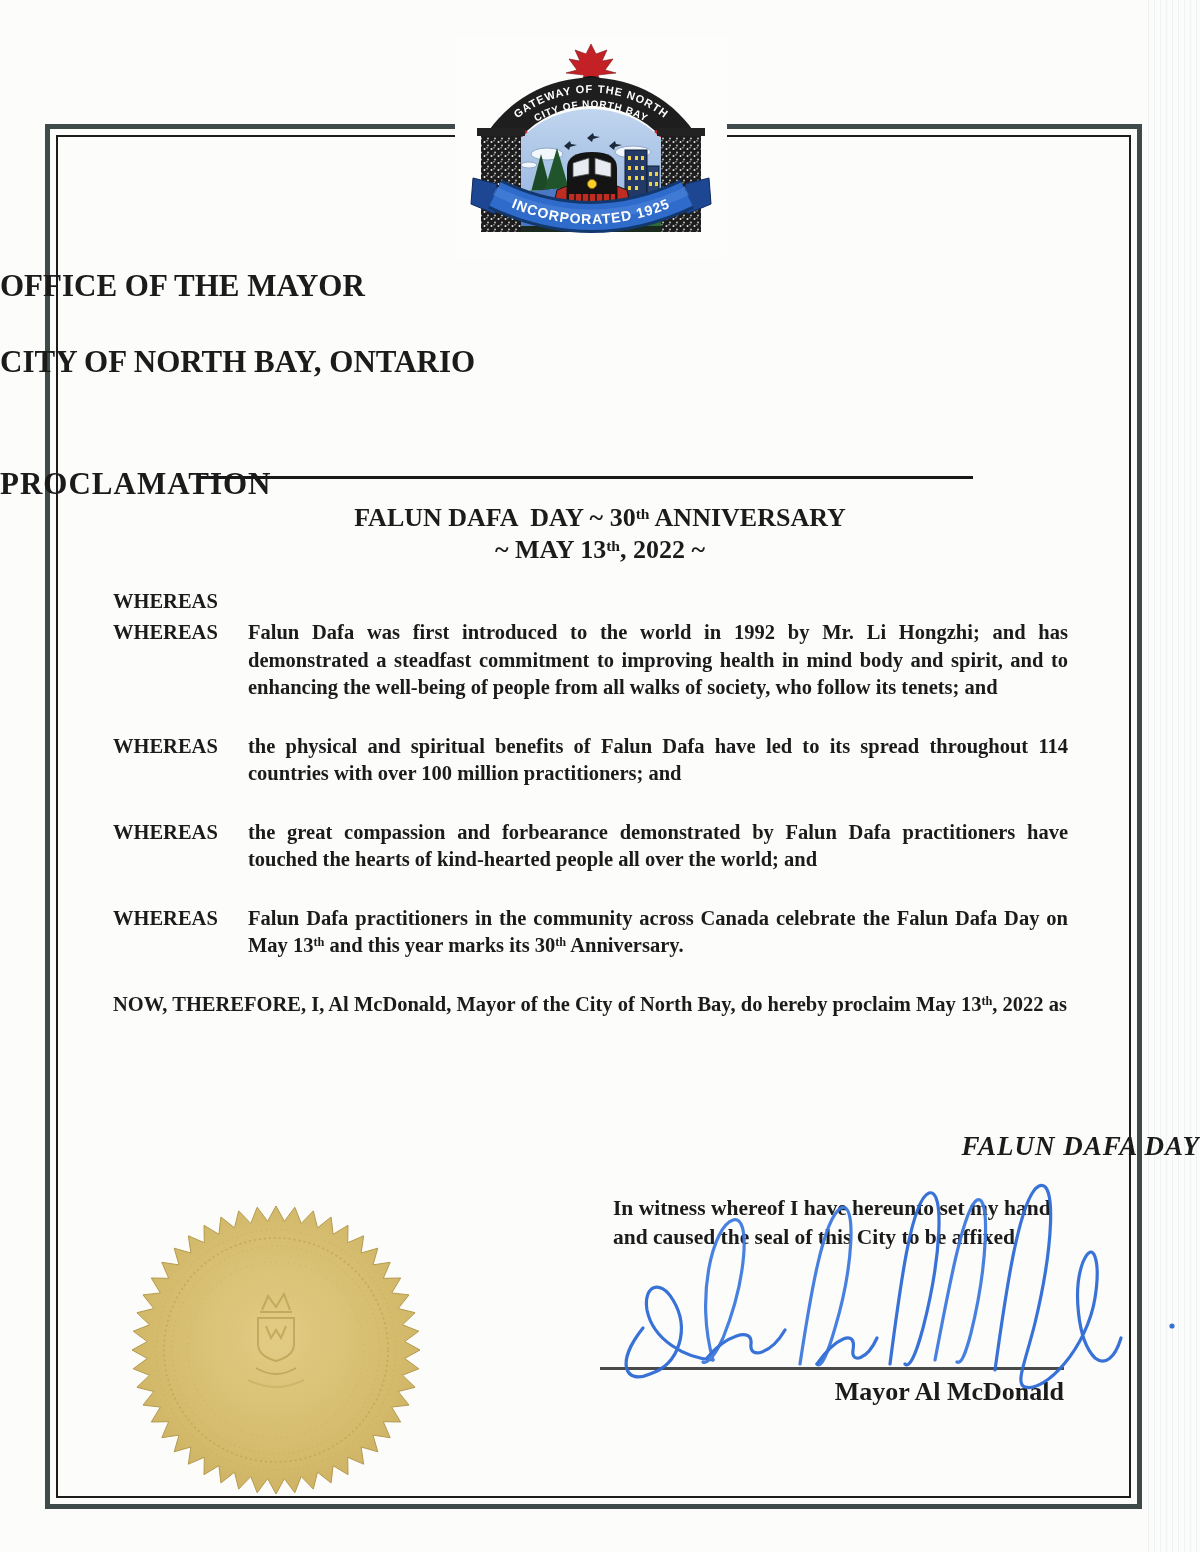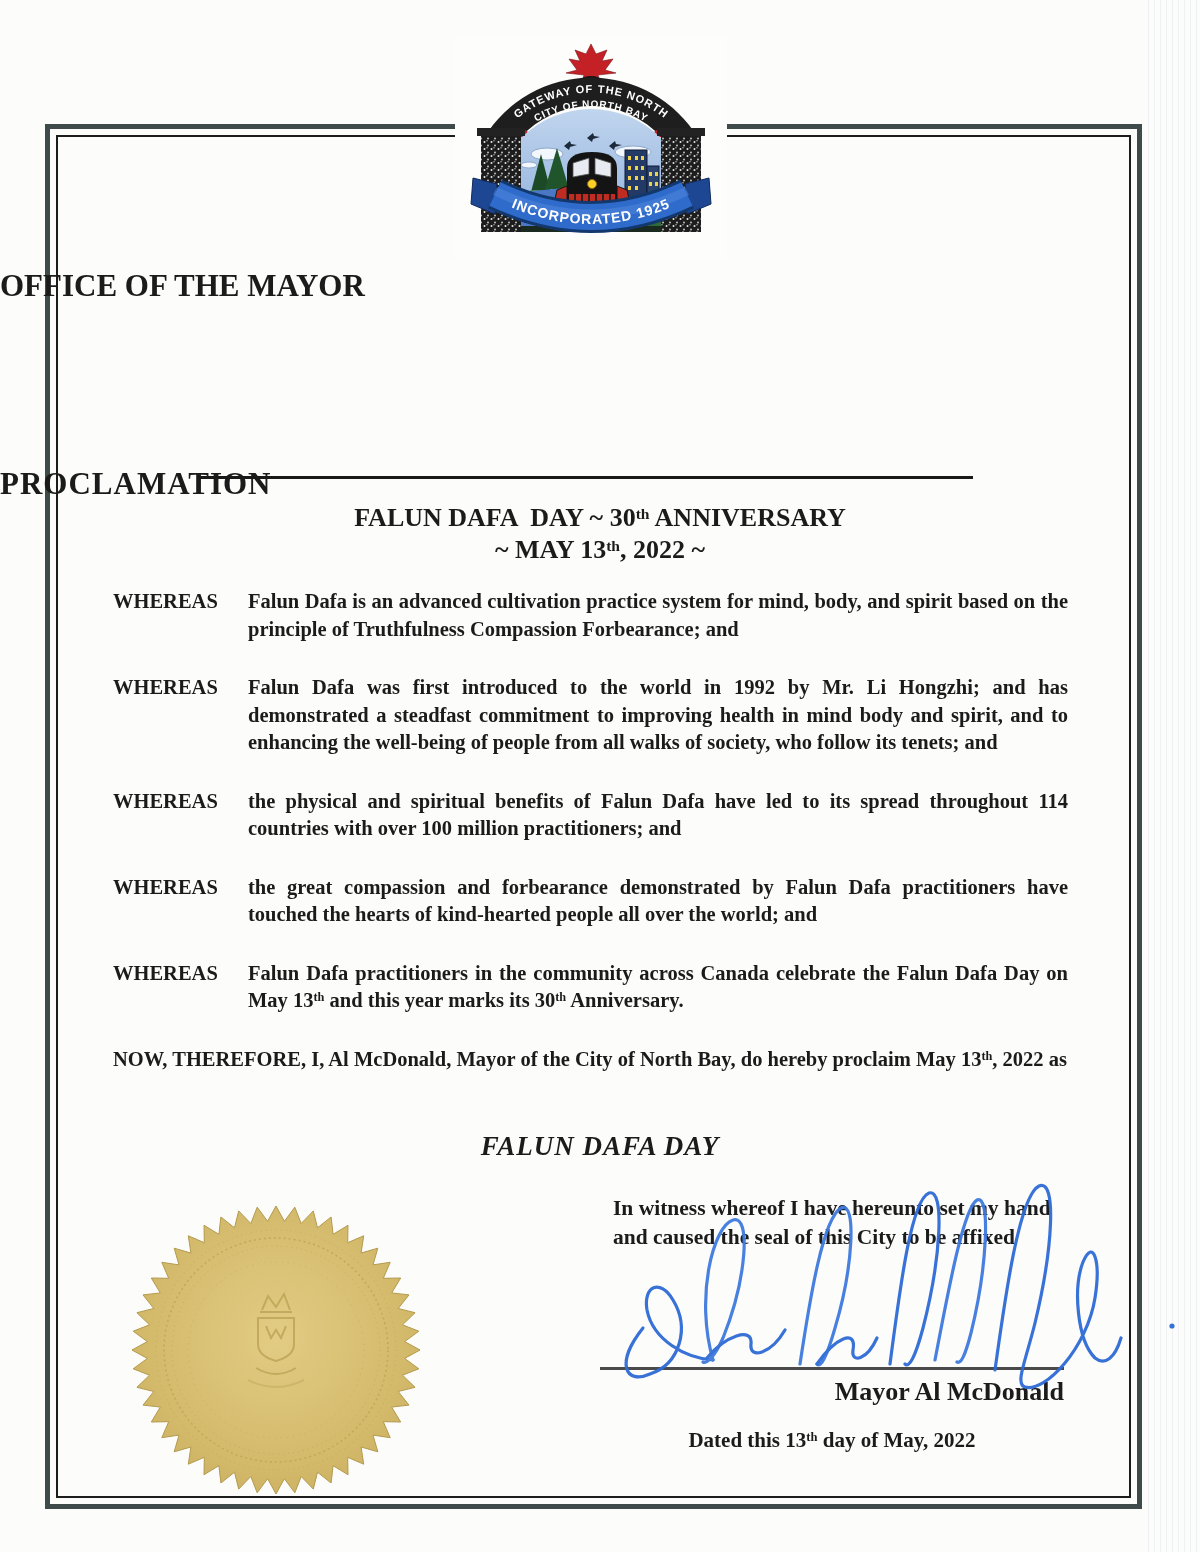--- a/index.html
+++ b/index.html
@@ -21,21 +21,21 @@
   .title{position:absolute;left:0;right:0;top:502px;text-align:center;font-weight:bold;
          font-size:26px;line-height:32px;}
   .title span{white-space:pre-wrap;}
   sup{font-size:.6em;font-weight:inherit;line-height:0;position:relative;top:-.45em;vertical-align:baseline;}
   .textcol{position:absolute;left:113px;top:588px;width:955px;font-size:20.5px;
            line-height:27.5px;font-weight:bold;}
   .clause{position:relative;padding-left:135px;margin:0 0 31px 0;}
   .clause-label{position:absolute;left:0;top:0;}
   .clause-text{margin:0;text-align:justify;}
   .therefore{margin:0;text-align:justify;}
-  .declaration{position:absolute;left:0;right:0;top:1131px;text-align:center;
+  .declaration{position:absolute;left:0;right:0;top:1131px;text-align:right;
                font-style:italic;font-weight:bold;font-size:27px;letter-spacing:1px;}
   .witness{position:absolute;left:613px;top:1194px;width:462px;font-weight:bold;
            font-size:21.5px;line-height:29px;}
   .sig-line{position:absolute;left:600px;top:1367px;width:464px;height:3px;background:#4a4a4a;}
   .sig{position:absolute;left:595px;top:1178px;width:590px;height:218px;}
   .mayor{position:absolute;left:600px;top:1377px;width:464px;text-align:right;
          font-weight:bold;font-size:26px;}
   .dated{position:absolute;left:600px;top:1428px;width:464px;text-align:center;
          font-weight:bold;font-size:21px;}
   .seal{position:absolute;left:130px;top:1204px;width:292px;height:292px;}
@@ -158,32 +158,32 @@
       <path d="M26 152 Q122 198 218 152" stroke="#12386e" stroke-width="32" fill="none"></path>
       <path d="M26 152 Q122 198 218 152" stroke="#2f6bcb" stroke-width="26" fill="none"></path>
       <path d="M26 149 Q122 195 218 149" stroke="#4f86dd" stroke-width="9" fill="none" opacity="0.55"></path>
       <text font-size="14" letter-spacing="1">
         <textPath href="#arc3" startOffset="50%" text-anchor="middle">INCORPORATED 1925</textPath>
       </text>
     </g>
   </svg>
 
   <div class="heading h-office">OFFICE OF THE MAYOR</div>
+  <div class="heading h-city">CITY OF NORTH BAY, ONTARIO</div>
   <div class="heading h-procl">PROCLAMATION</div>
   <div class="rule"></div>
 
   <div class="title">
     <div><span>FALUN DAFA  DAY ~ 30</span><sup>th</sup><span> ANNIVERSARY</span></div>
     <div><span>~ MAY 13</span><sup>th</sup><span>, 2022 ~</span></div>
   </div>
 
   <div class="textcol">
     <div class="clause">
       <span class="clause-label">WHEREAS</span>
-      <p class="clause-text">Falun Dafa is an advanced cultivation practice system for mind, body, and spirit based on the principle of Truthfulness Compassion Forbearance; and</p>
     </div>
     <div class="clause">
       <span class="clause-label">WHEREAS</span>
       <p class="clause-text">Falun Dafa was first introduced to the world in 1992 by Mr. Li Hongzhi; and has demonstrated a steadfast commitment to improving health in mind body and spirit, and to enhancing the well-being of people from all walks of society, who follow its tenets; and</p>
     </div>
     <div class="clause">
       <span class="clause-label">WHEREAS</span>
       <p class="clause-text">the physical and spiritual benefits of Falun Dafa have led to its spread throughout 114 countries with over 100 million practitioners; and</p>
     </div>
     <div class="clause">
@@ -222,21 +222,20 @@
       <line x1="130" y1="108" x2="162" y2="108"></line>
       <path d="M128 114 h36 v26 q0 12 -18 17 q-18 -5 -18 -17 Z"></path>
       <path d="M136 122 l5 12 l5 -8 l5 8 l5 -12"></path>
       <path d="M126 164 q20 12 40 0"></path>
       <path d="M118 176 q28 14 56 0" opacity="0.5"></path>
     </g>
   </svg>
 
   <div class="sig-line"></div>
   <div class="mayor">Mayor Al McDonald</div>
-  <div class="dated"><span>Dated this 13</span><sup>th</sup><span> day of May, 2022</span></div>
 
   <svg class="sig" viewBox="0 0 590 218">
     <g fill="none" stroke="#2e6bd6" stroke-width="3.2" stroke-linecap="round" opacity="0.95">
       <path d="M48 150 C20 185 30 207 55 196 C85 186 95 150 78 122 C65 100 48 108 52 132 C58 162 90 180 118 182"></path>
       <path d="M118 182 C100 120 118 48 138 42 C156 36 152 100 128 160 C120 178 112 186 108 184" stroke="#3e7ade"></path>
       <path d="M112 180 C130 158 158 148 156 166 C154 182 176 176 190 152"></path>
       <path d="M205 186 C215 120 228 40 246 30 C262 22 258 90 240 150 C232 178 226 190 222 186" stroke="#3e7ade"></path>
       <path d="M222 186 C240 160 262 150 258 172 C256 186 272 182 282 160"></path>
       <path d="M295 186 C305 110 316 22 334 15 C350 10 346 80 328 150 C320 180 314 190 310 186"></path>
       <path d="M340 182 C352 120 368 30 382 22 C396 16 392 90 376 155 C370 178 366 186 362 184" stroke="#3e7ade"></path>

